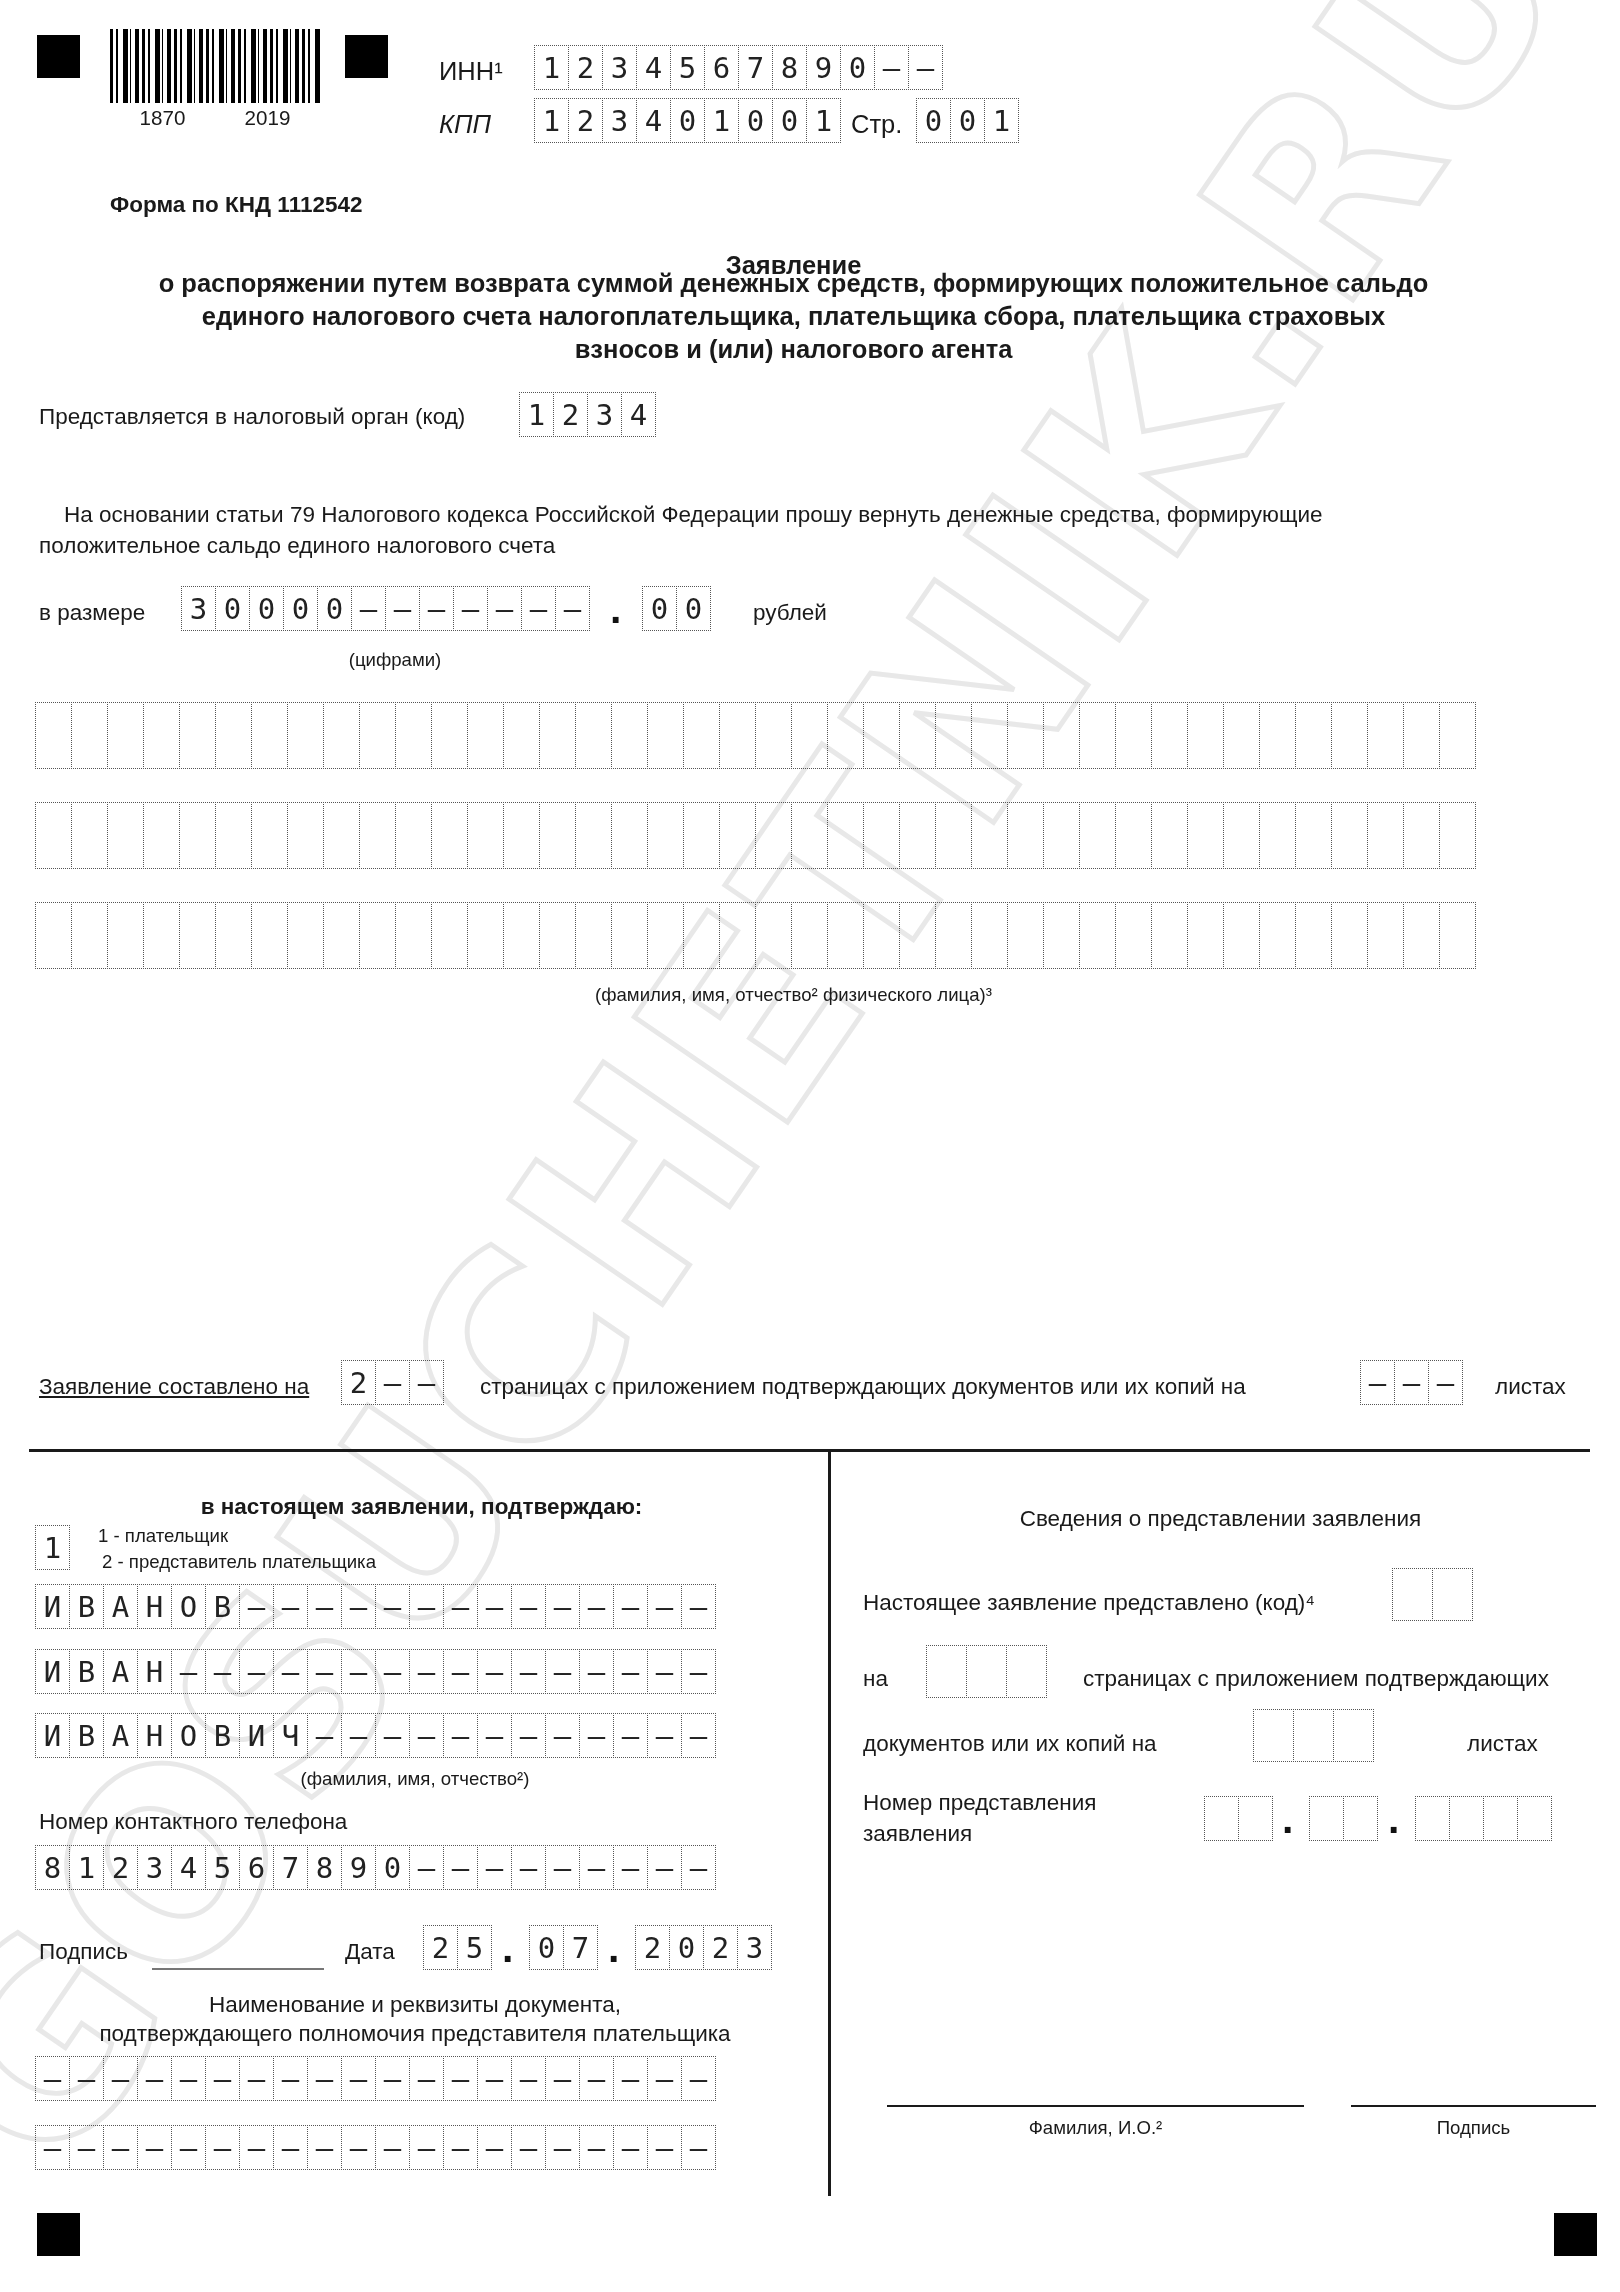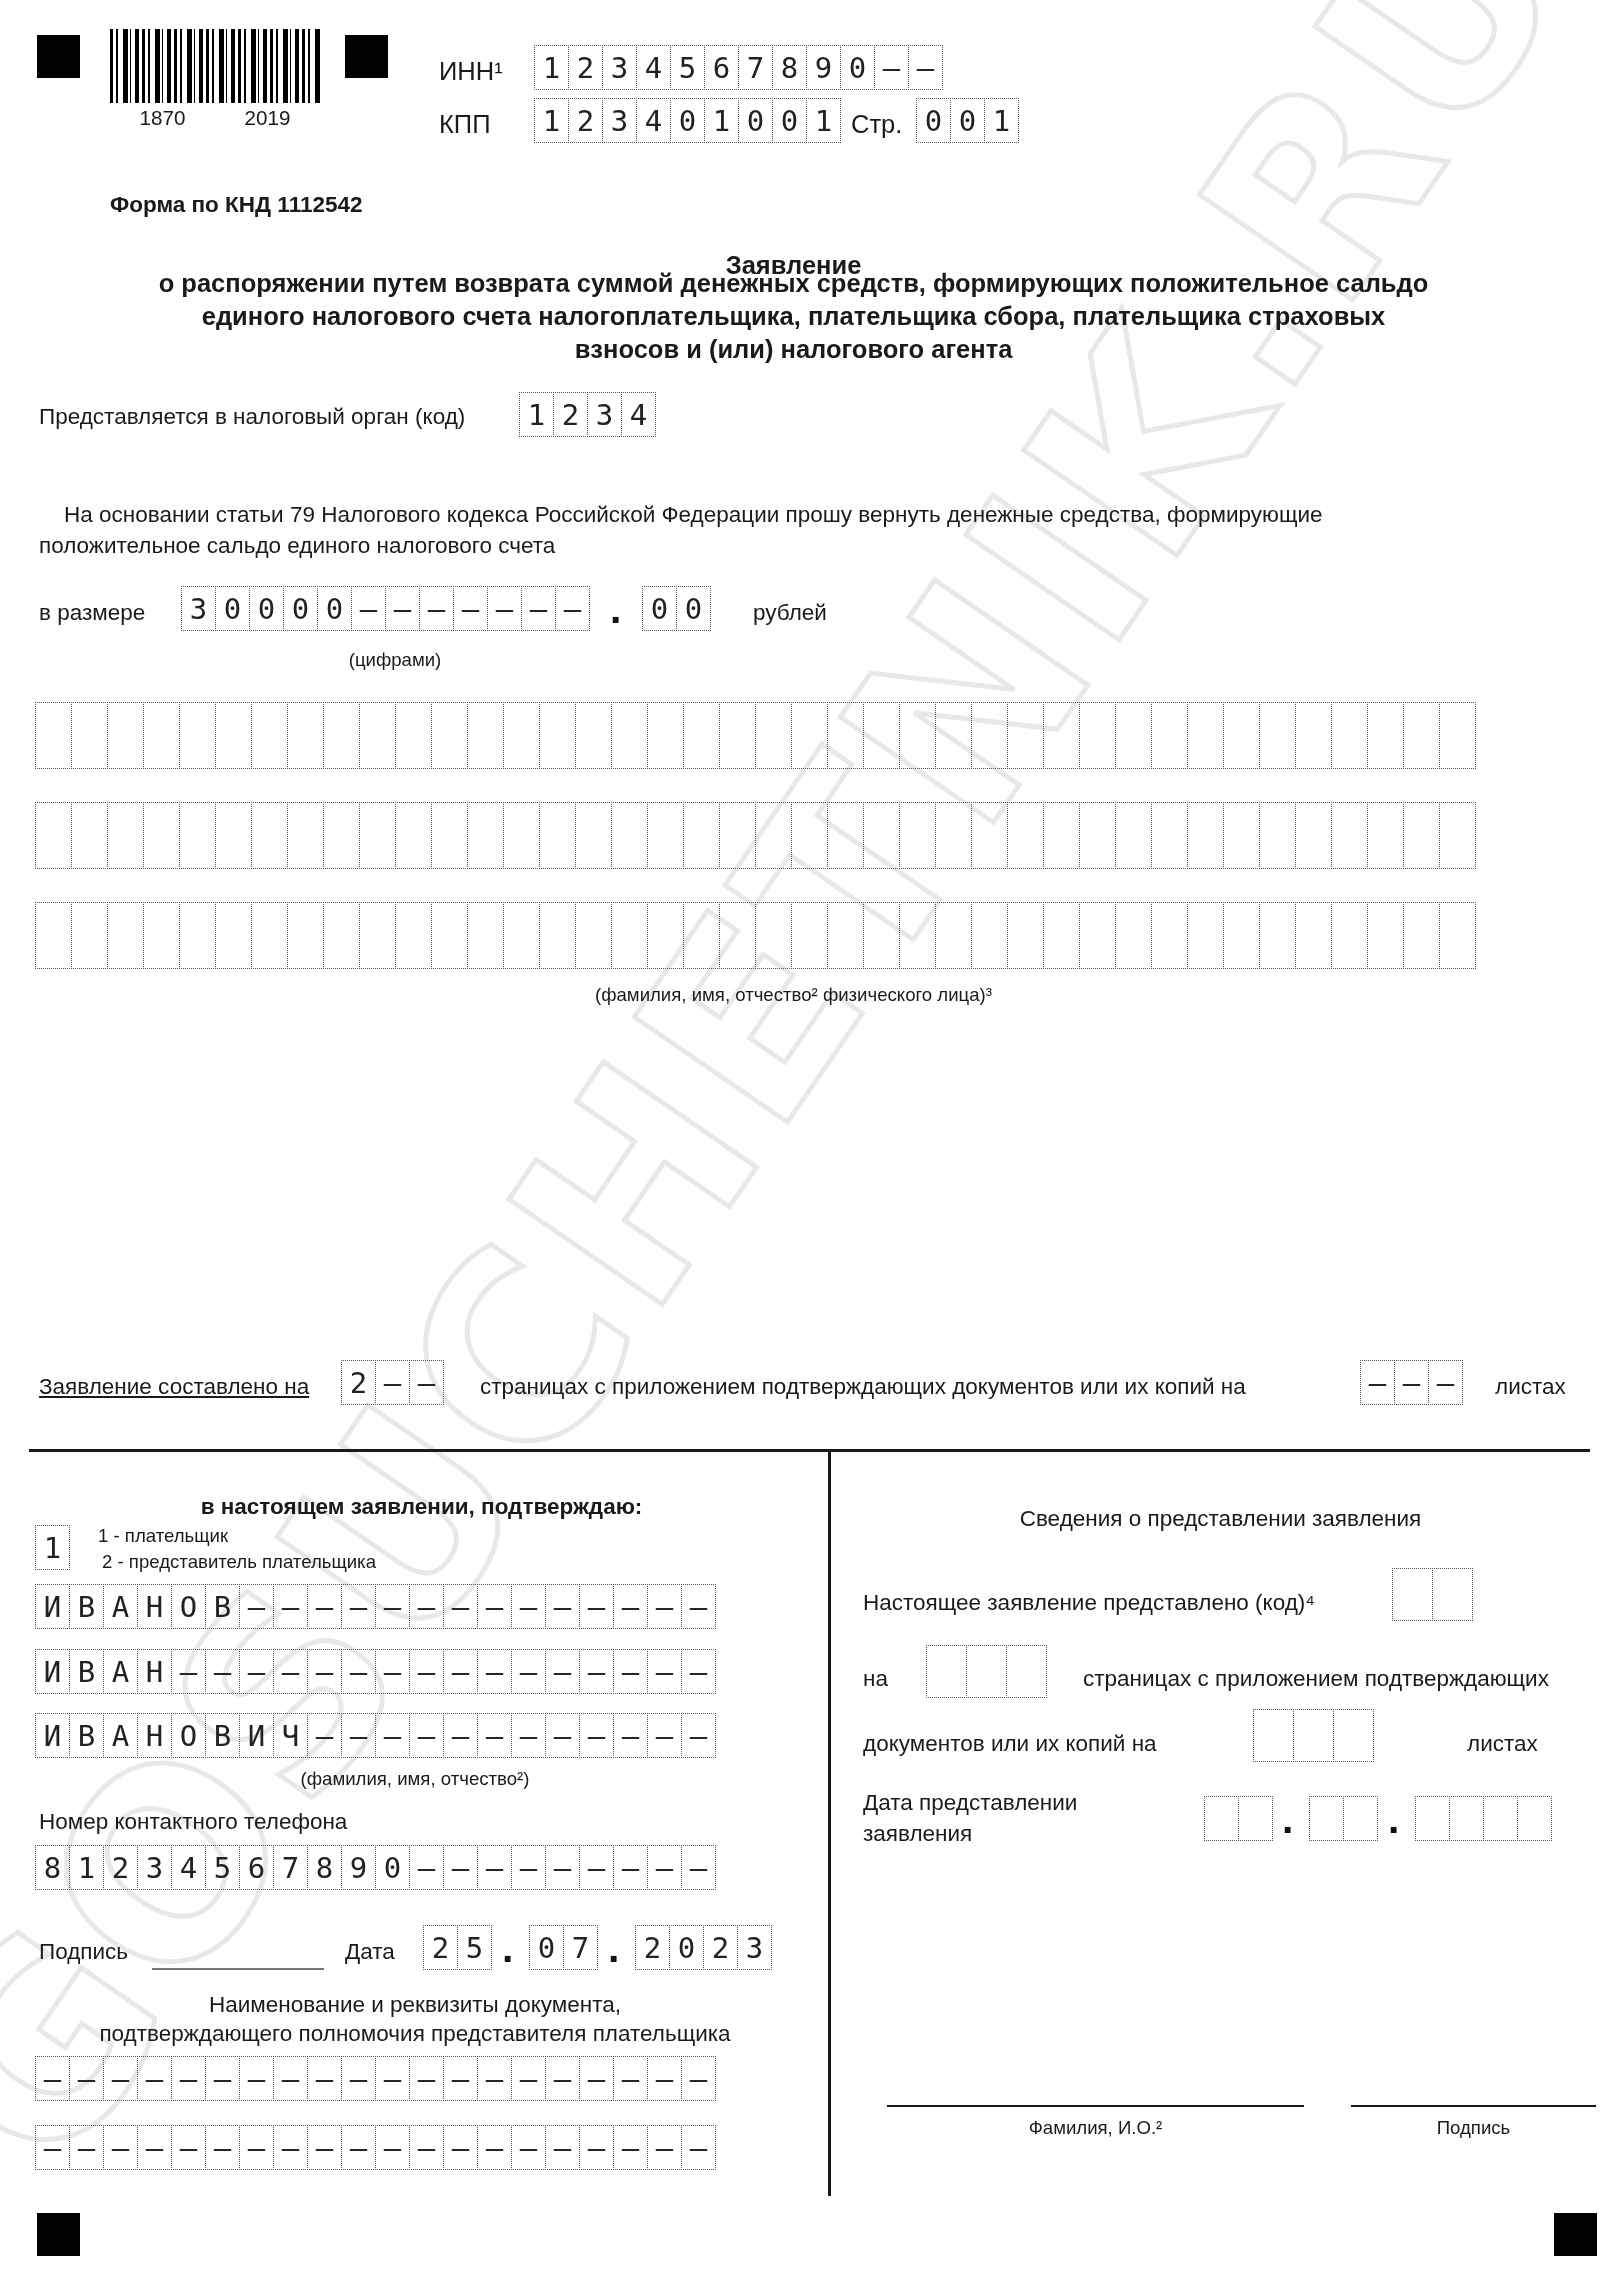--- a/index.html
+++ b/index.html
@@ -75,21 +75,21 @@
       <span class="cell">4</span>
       <span class="cell">5</span>
       <span class="cell">6</span>
       <span class="cell">7</span>
       <span class="cell">8</span>
       <span class="cell">9</span>
       <span class="cell">0</span>
       <span class="cell">–</span>
       <span class="cell">–</span>
     </div>
-  <div class="abs lbl" style="left:439px; top:110px; font-size:25.5px;">КПП</div>
+  <div class="abs lbl" style="left:439px; top:110px; font-size:25.5px;font-style:italic;">КПП</div>
   <div class="cellrow" style="left:534px; top:98px;">
       <span class="cell">1</span>
       <span class="cell">2</span>
       <span class="cell">3</span>
       <span class="cell">4</span>
       <span class="cell">0</span>
       <span class="cell">1</span>
       <span class="cell">0</span>
       <span class="cell">0</span>
       <span class="cell">1</span>
@@ -471,21 +471,21 @@
   <div class="abs lbl" style="left:1083px; top:1666px;">страницах с приложением подтверждающих</div>
 
   <div class="abs lbl" style="left:863px; top:1731px;">документов или их копий на</div>
   <div class="cellrow row-code4" style="left:1253px; top:1709px;">
       <span class="cell"></span>
       <span class="cell"></span>
       <span class="cell"></span>
     </div>
   <div class="abs lbl" style="left:1467px; top:1731px;">листах</div>
 
-  <div class="abs lbl" style="left:863px; top:1790px;">Дата представлении</div>
+  <div class="abs lbl" style="left:863px; top:1790px;">Номер представления</div>
   <div class="abs lbl" style="left:863px; top:1821px;">заявления</div>
   <div class="cellrow" style="left:1204px; top:1796px;">
       <span class="cell"></span>
       <span class="cell"></span>
     </div>
   <div class="dotsep" style="left:1282px; top:1796px;">.</div>
   <div class="cellrow" style="left:1309px; top:1796px;">
       <span class="cell"></span>
       <span class="cell"></span>
     </div>

